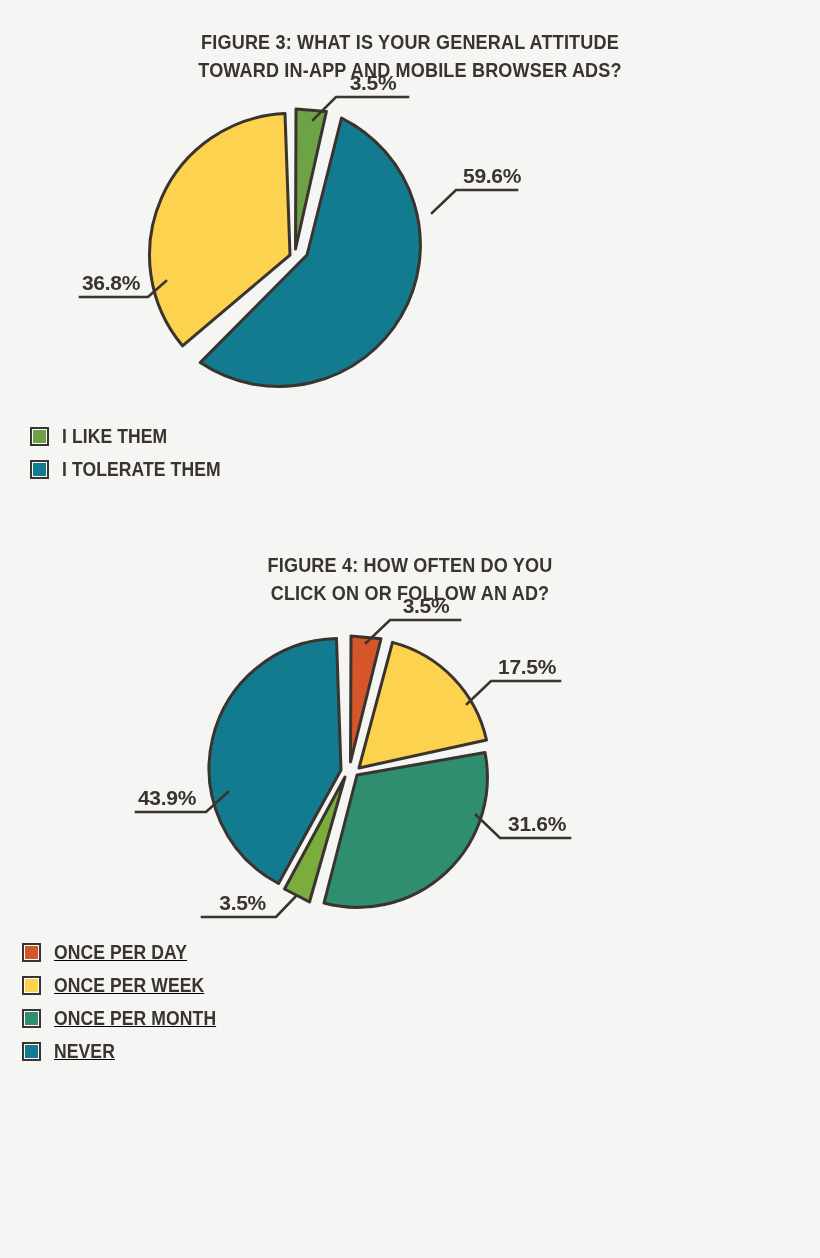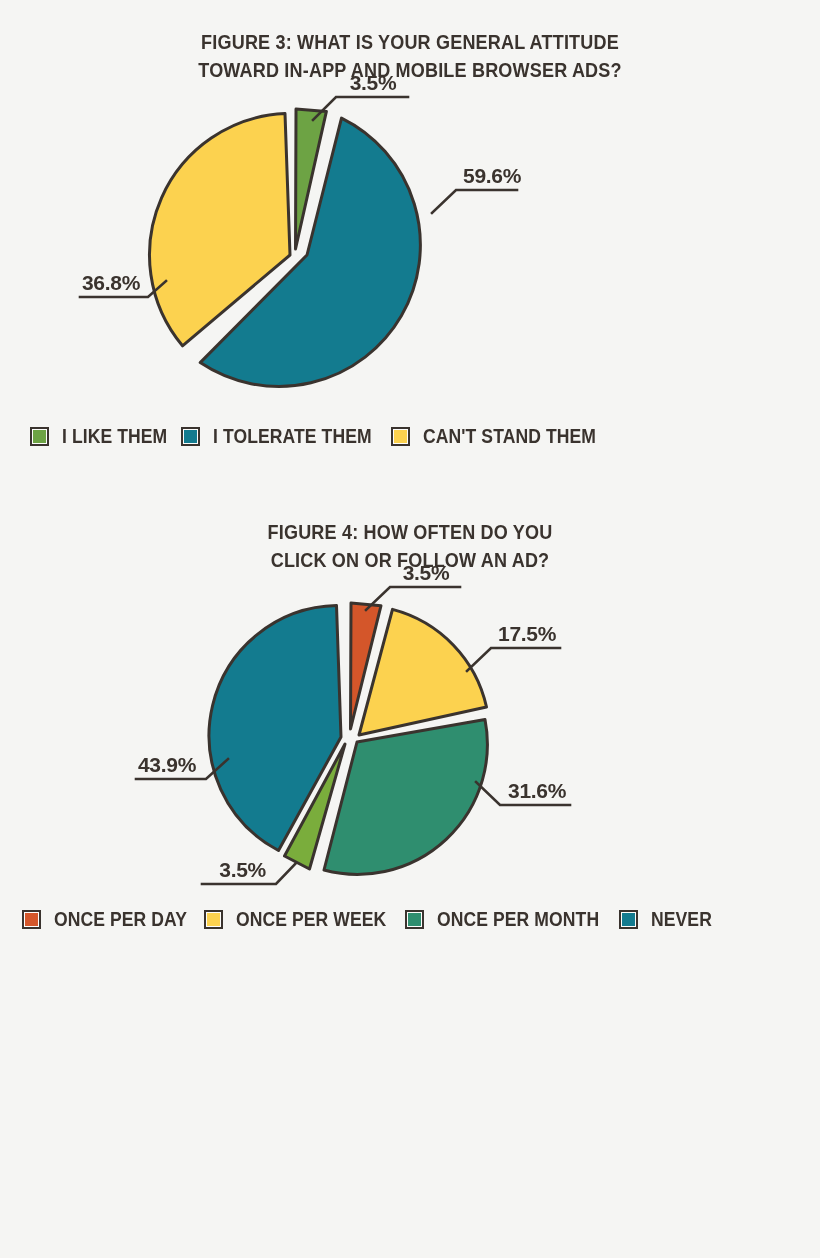--- a/index.html
+++ b/index.html
@@ -34,21 +34,21 @@
     font-family: "Liberation Sans", sans-serif;
     font-weight: bold;
     font-size: 21px;
     fill: #3a332e;
     letter-spacing: -0.3px;
   }
   .leader { fill: none; stroke: #3a332e; stroke-width: 2.6; stroke-linecap: square; stroke-linejoin: miter; }
 
   .legend {
     display: flex;
-    flex-direction: row;
+    flex-direction: column;
     gap: 2px;
     width: max-content;
     margin: 0 auto;
     text-align: center;
   }
   .legend-row {
     display: flex;
     align-items: center;
     gap: 13px;
     height: 31px;
@@ -117,26 +117,20 @@
             <i style="background:#6da344"></i>
           </span>
         <span class="legend-label">I LIKE THEM</span>
       </div>
       <div class="legend-row">
         <span class="swatch">
             <i style="background:#137b8f"></i>
           </span>
         <span class="legend-label">I TOLERATE THEM</span>
       </div>
-      <div class="legend-row">
-        <span class="swatch">
-            <i style="background:#fcd24f"></i>
-          </span>
-        <span class="legend-label">CAN'T STAND THEM</span>
-      </div>
     </div>
   </div>
 
   <div class="fig" style="padding-top:66px;">
     <div class="fig-title">
       <span class="ln">FIGURE 4: HOW OFTEN DO YOU</span>
       <span class="ln">CLICK ON OR FOLLOW AN AD?</span>
     </div>
 
     <div class="chart-wrap" style="height:320px;">
@@ -164,21 +158,21 @@
         </g>
 
         <text class="lbl" x="378" y="6" text-anchor="middle">3.5%</text>
         <text class="lbl" x="450" y="67" text-anchor="start">17.5%</text>
         <text class="lbl" x="460" y="224" text-anchor="start">31.6%</text>
         <text class="lbl" x="218" y="303" text-anchor="end">3.5%</text>
         <text class="lbl" x="148" y="198" text-anchor="end">43.9%</text>
       </svg>
     </div>
 
-    <div class="legend" style="margin-top:10px; margin-left:22px;">
+    <div class="legend" style="margin-top:10px; margin-left:22px;text-decoration:underline;">
       <div class="legend-row">
         <span class="swatch">
             <i style="background:#d4562a"></i>
           </span>
         <span class="legend-label">ONCE PER DAY</span>
       </div>
       <div class="legend-row">
         <span class="swatch">
             <i style="background:#fcd24f"></i>
           </span>

